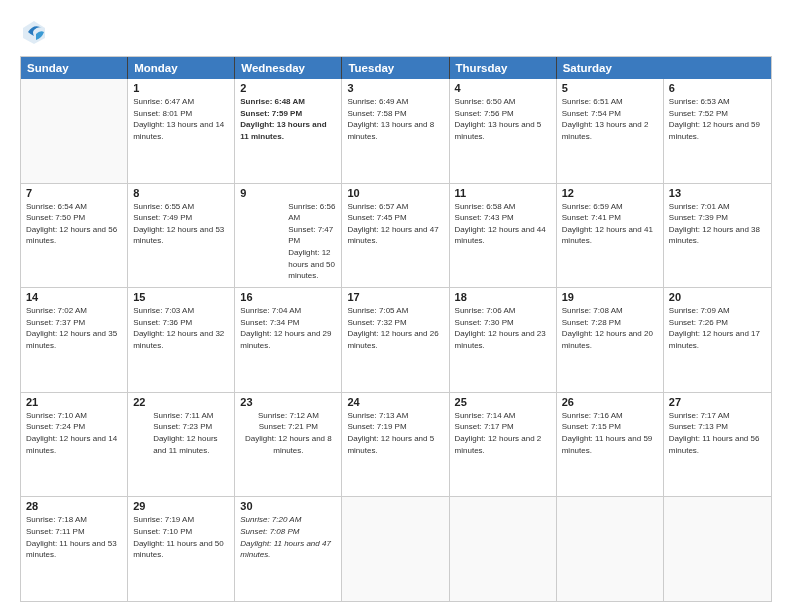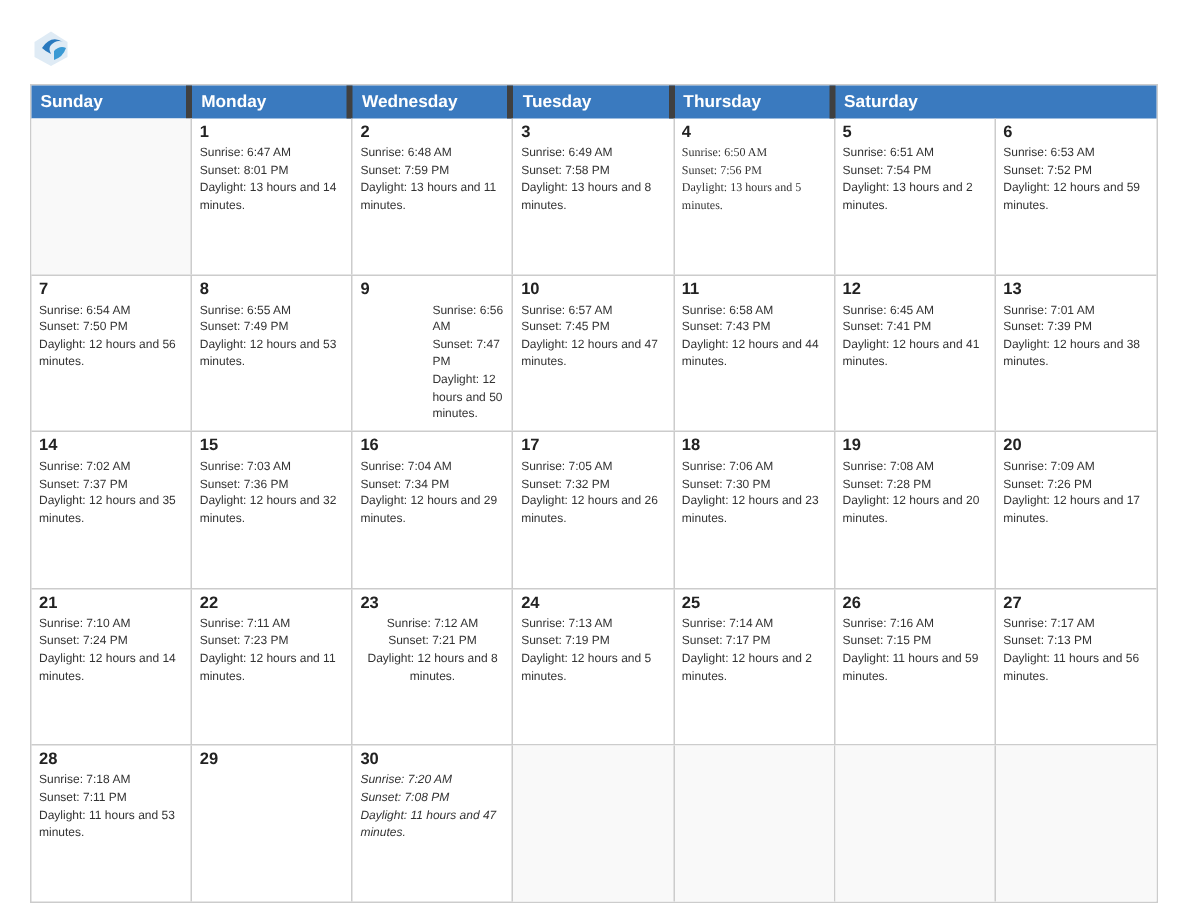--- a/index.html
+++ b/index.html
@@ -69,21 +69,21 @@
     .cal-header {
       display: grid;
       grid-template-columns: repeat(7, 1fr);
       background: #3a7abf;
     }
     .cal-header-cell {
       color: #fff;
       font-size: 11.5px;
       font-weight: bold;
       padding: 5px 6px;
-      border-right: 4px solid #404040;
+      border-right: 1px solid #404040;
       text-align: left;
     }
     .cal-header-cell:last-child { border-right: none; }
     .cal-body {
       flex: 1;
       display: flex;
       flex-direction: column;
     }
     .cal-row {
       display: grid;
@@ -151,33 +151,33 @@
     <div class="cal-row">
           <div class="cal-cell empty"></div>
           <div class="cal-cell">
             <span class="day-num">1</span>
             <div class="sun-info" style="white-space: pre-line;">Sunrise: 6:47 AM
 Sunset: 8:01 PM
 Daylight: 13 hours and 14 minutes.</div>
           </div>
           <div class="cal-cell">
             <span class="day-num">2</span>
-            <div class="sun-info" style="white-space: pre-line;">Sunrise: 6:48 AM
+            <div class="sun-info" style="white-space: pre-line; font-weight: bold;">Sunrise: 6:48 AM
 Sunset: 7:59 PM
 Daylight: 13 hours and 11 minutes.</div>
           </div>
           <div class="cal-cell">
             <span class="day-num">3</span>
             <div class="sun-info" style="white-space: pre-line;">Sunrise: 6:49 AM
 Sunset: 7:58 PM
 Daylight: 13 hours and 8 minutes.</div>
           </div>
           <div class="cal-cell">
             <span class="day-num">4</span>
-            <div class="sun-info" style="white-space: pre-line; font-family: Liberation Serif, serif;">Sunrise: 6:50 AM
+            <div class="sun-info" style="white-space: pre-line;">Sunrise: 6:50 AM
 Sunset: 7:56 PM
 Daylight: 13 hours and 5 minutes.</div>
           </div>
           <div class="cal-cell">
             <span class="day-num">5</span>
             <div class="sun-info" style="white-space: pre-line;">Sunrise: 6:51 AM
 Sunset: 7:54 PM
 Daylight: 13 hours and 2 minutes.</div>
           </div>
           <div class="cal-cell">
@@ -213,21 +213,21 @@
 Daylight: 12 hours and 47 minutes.</div>
           </div>
           <div class="cal-cell">
             <span class="day-num">11</span>
             <div class="sun-info" style="white-space: pre-line;">Sunrise: 6:58 AM
 Sunset: 7:43 PM
 Daylight: 12 hours and 44 minutes.</div>
           </div>
           <div class="cal-cell">
             <span class="day-num">12</span>
-            <div class="sun-info" style="white-space: pre-line;">Sunrise: 6:45 AM
+            <div class="sun-info" style="white-space: pre-line;">Sunrise: 6:59 AM
 Sunset: 7:41 PM
 Daylight: 12 hours and 41 minutes.</div>
           </div>
           <div class="cal-cell">
             <span class="day-num">13</span>
             <div class="sun-info" style="white-space: pre-line;">Sunrise: 7:01 AM
 Sunset: 7:39 PM
 Daylight: 12 hours and 38 minutes.</div>
           </div>
         </div>
@@ -277,21 +277,21 @@
         </div>
         <div class="cal-row">
           <div class="cal-cell">
             <span class="day-num">21</span>
             <div class="sun-info" style="white-space: pre-line;">Sunrise: 7:10 AM
 Sunset: 7:24 PM
 Daylight: 12 hours and 14 minutes.</div>
           </div>
           <div class="cal-cell">
             <span class="day-num">22</span>
-            <div class="sun-info" style="white-space: pre-line;">Sunrise: 7:11 AM
+            <div class="sun-info" style="white-space: pre-line; margin-left: 20px;">Sunrise: 7:11 AM
 Sunset: 7:23 PM
 Daylight: 12 hours and 11 minutes.</div>
           </div>
           <div class="cal-cell">
             <span class="day-num">23</span>
             <div class="sun-info" style="white-space: pre-line; text-align: center;">Sunrise: 7:12 AM
 Sunset: 7:21 PM
 Daylight: 12 hours and 8 minutes.</div>
           </div>
           <div class="cal-cell">
@@ -321,20 +321,23 @@
         </div>
         <div class="cal-row">
           <div class="cal-cell">
             <span class="day-num">28</span>
             <div class="sun-info" style="white-space: pre-line;">Sunrise: 7:18 AM
 Sunset: 7:11 PM
 Daylight: 11 hours and 53 minutes.</div>
           </div>
           <div class="cal-cell">
             <span class="day-num">29</span>
+            <div class="sun-info" style="white-space: pre-line;">Sunrise: 7:19 AM
+Sunset: 7:10 PM
+Daylight: 11 hours and 50 minutes.</div>
           </div>
           <div class="cal-cell">
             <span class="day-num">30</span>
             <div class="sun-info" style="white-space: pre-line; font-style: italic;">Sunrise: 7:20 AM
 Sunset: 7:08 PM
 Daylight: 11 hours and 47 minutes.</div>
           </div>
           <div class="cal-cell empty"></div>
           <div class="cal-cell empty"></div>
           <div class="cal-cell empty"></div>

